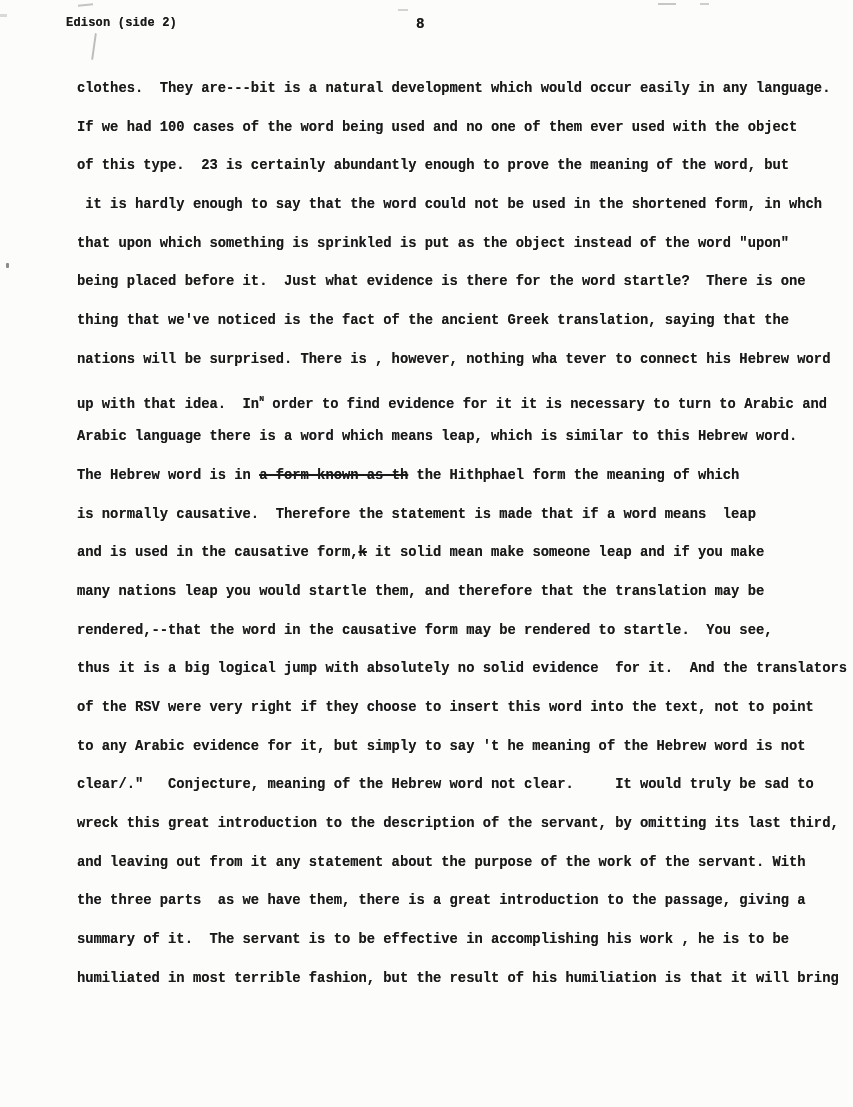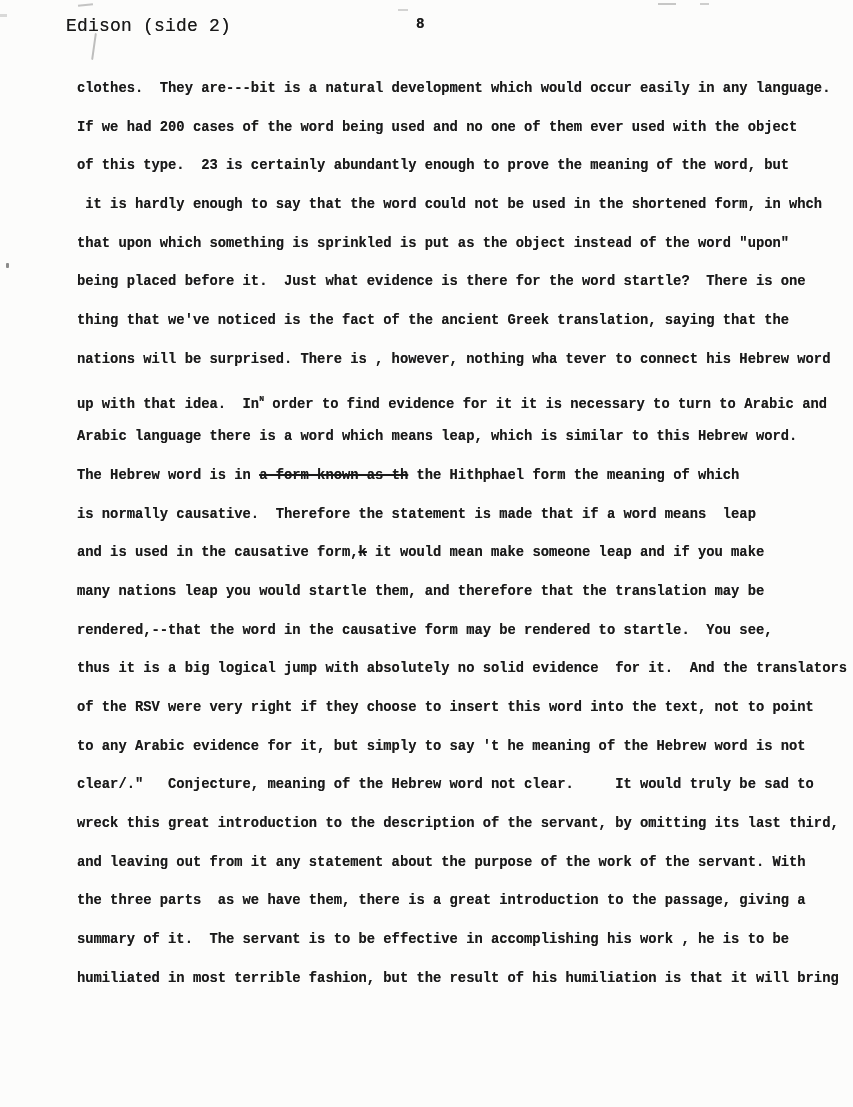--- a/index.html
+++ b/index.html
@@ -6,21 +6,21 @@
   .page{
     position:relative;
     width:853px;height:1107px;
     background:#fcfcfb;
     overflow:hidden;
     font-family:"Liberation Mono","DejaVu Sans Mono",monospace;
     color:#1a1a1a;
   }
   .header-title{
     position:absolute;top:16px;left:66px;
-    font-size:18px;font-weight:normal;white-space:pre;
+    font-size:12px;font-weight:bold;white-space:pre;
     letter-spacing:0.2px;
     text-shadow:0 0 0.5px rgba(0,0,0,.65);
   }
   .page-number{
     position:absolute;top:16px;left:416px;
     font-size:14.2px;font-weight:bold;
     text-shadow:0 0 0.5px rgba(0,0,0,.65);
   }
   .body-text{
     position:absolute;top:70px;left:64px;width:786px;
@@ -51,32 +51,32 @@
 </style>
 </head>
 <body>
 
 <div class="page">
   <span class="header-title">Edison (side 2)</span>
   <span class="page-number">8</span>
 
   <div class="body-text">
       <div class="typed-line"><span class="seg-plain">clothes.  They are---bit is a natural development which would occur easily in any language.</span></div>
-      <div class="typed-line"><span class="seg-plain">If we had 200 cases of the word being used and no one of them ever used with the object</span></div>
+      <div class="typed-line"><span class="seg-plain">If we had 100 cases of the word being used and no one of them ever used with the object</span></div>
       <div class="typed-line"><span class="seg-plain">of this type.  23 is certainly abundantly enough to prove the meaning of the word, but</span></div>
       <div class="typed-line"><span class="seg-plain"> it is hardly enough to say that the word could not be used in the shortened form, in whch</span></div>
       <div class="typed-line"><span class="seg-plain">that upon which something is sprinkled is put as the object instead of the word "upon"</span></div>
       <div class="typed-line"><span class="seg-plain">being placed before it.  Just what evidence is there for the word startle?  There is one</span></div>
       <div class="typed-line"><span class="seg-plain">thing that we've noticed is the fact of the ancient Greek translation, saying that the</span></div>
       <div class="typed-line"><span class="seg-plain">nations will be surprised. There is , however, nothing wha tever to connect his Hebrew word</span></div>
       <div class="typed-line"><span class="seg-plain">up with that idea.  In</span><span class="seg-sup">N</span><span class="seg-plain"> order to find evidence for it it is necessary to turn to Arabic and</span></div>
       <div class="typed-line"><span class="seg-plain">Arabic language there is a word which means leap, which is similar to this Hebrew word.</span></div>
       <div class="typed-line"><span class="seg-plain">The Hebrew word is in </span><span class="seg-strike">a form known as th</span><span class="seg-plain"> the Hithphael form the meaning of which</span></div>
       <div class="typed-line"><span class="seg-plain">is normally causative.  Therefore the statement is made that if a word means  leap</span></div>
-      <div class="typed-line"><span class="seg-plain">and is used in the causative form,</span><span class="seg-strike">k</span><span class="seg-plain"> it would mean make someone leap and if you make</span></div>
+      <div class="typed-line"><span class="seg-plain">and is used in the causative form,</span><span class="seg-strike">k</span><span class="seg-plain"> it solid mean make someone leap and if you make</span></div>
       <div class="typed-line"><span class="seg-plain">many nations leap you would startle them, and therefore that the translation may be</span></div>
       <div class="typed-line"><span class="seg-plain">rendered,--that the word in the causative form may be rendered to startle.  You see,</span></div>
       <div class="typed-line"><span class="seg-plain">thus it is a big logical jump with absolutely no solid evidence  for it.  And the translators</span></div>
       <div class="typed-line"><span class="seg-plain">of the RSV were very right if they choose to insert this word into the text, not to point</span></div>
       <div class="typed-line"><span class="seg-plain">to any Arabic evidence for it, but simply to say 't he meaning of the Hebrew word is not</span></div>
       <div class="typed-line"><span class="seg-plain">clear/."   Conjecture, meaning of the Hebrew word not clear.     It would truly be sad to</span></div>
       <div class="typed-line"><span class="seg-plain">wreck this great introduction to the description of the servant, by omitting its last third,</span></div>
       <div class="typed-line"><span class="seg-plain">and leaving out from it any statement about the purpose of the work of the servant. With</span></div>
       <div class="typed-line"><span class="seg-plain">the three parts  as we have them, there is a great introduction to the passage, giving a</span></div>
       <div class="typed-line"><span class="seg-plain">summary of it.  The servant is to be effective in accomplishing his work , he is to be</span></div>

